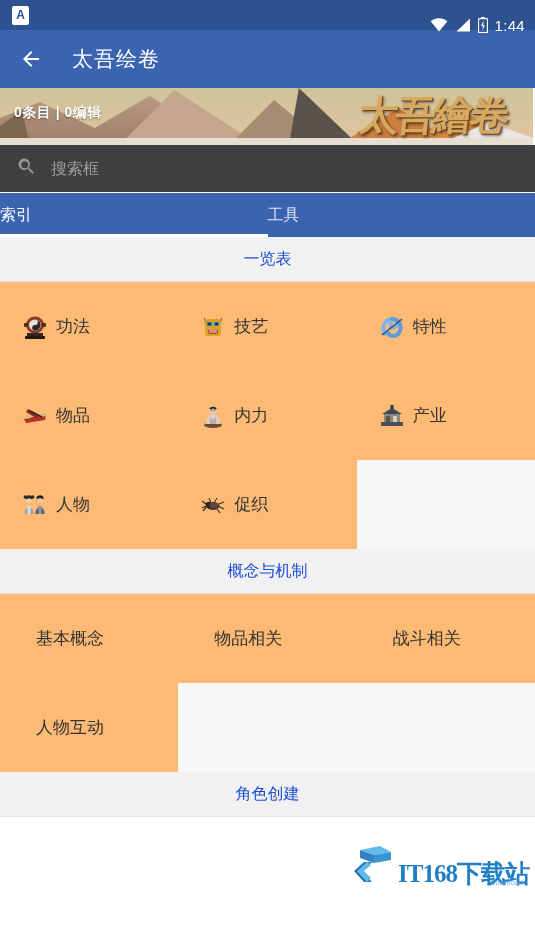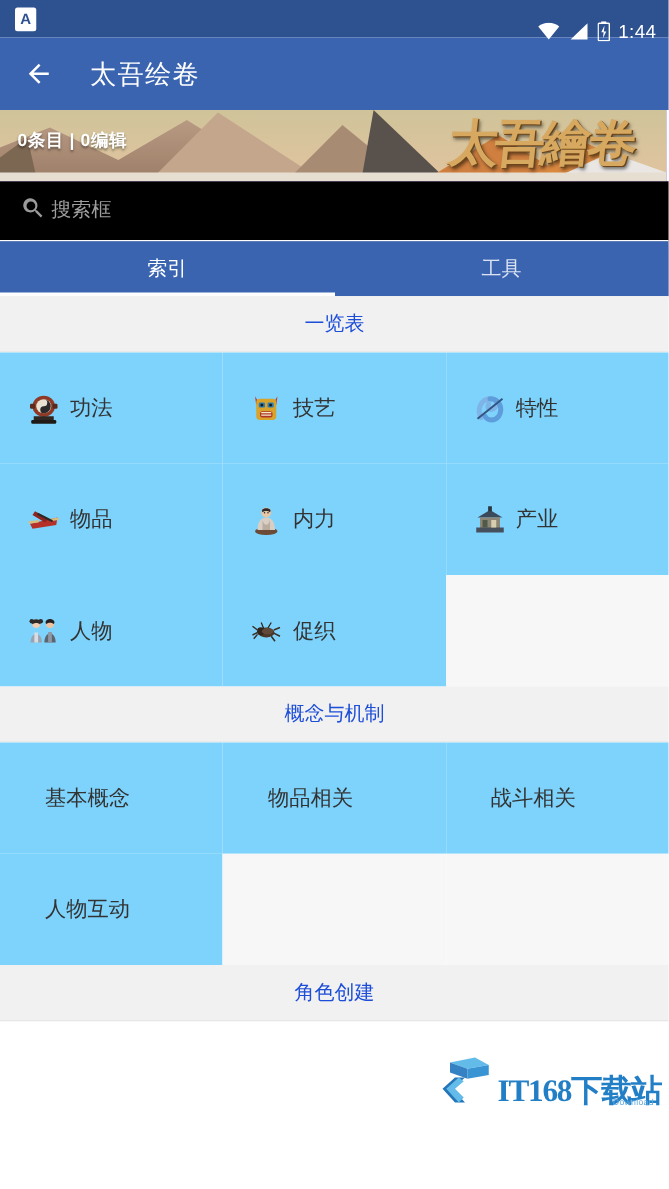--- a/index.html
+++ b/index.html
@@ -53,36 +53,36 @@
     position: absolute; right: 26px; top: -2px; z-index: 4;
     font-size: 40px; font-weight: bold; line-height: 58px;
     color: #d7a860; font-family: "DejaVu Serif", serif;
     letter-spacing: -3px;
     text-shadow: 1px 1px 0 #6b4518, 2px 2px 3px rgba(0,0,0,.55);
     transform: skewX(-6deg);
   }
 
   
   .searchbar {
-    height: 48px; background: #000000; display: flex; align-items: center;
-    padding: 0 16px; gap: 4px; border-bottom: 1px solid #ffffff;
+    height: 48px; background: #404040; display: flex; align-items: center;
+    padding: 0 16px; gap: 14px; border-bottom: 1px solid #ffffff;
   }
   .search-input {
     border: 0; outline: 0; font-size: 16px; color: #9a9a9a; flex: 1;
     font-family: inherit; background: transparent;
   }
   .search-input::placeholder { color: #9e9e9e; }
 
   
   .tabs {
     height: 44px; background: #3a64b0; display: flex; position: relative;
     box-shadow: 0 2px 4px rgba(0,0,0,.26);
   }
   .tab {
-    flex: 1; display: flex; align-items: center; justify-content: center;
+    flex: 1; display: flex; align-items: center; justify-content: flex-start;
     color: #dbe3f3; font-size: 16px; cursor: pointer; position: relative;
   }
   .tab.active { color: #ffffff; }
   .tab.active::after {
     content: ""; position: absolute; left: 0; right: 0; bottom: 0;
     height: 3px; background: #ffffff;
   }
 
   
   .content { position: relative; height: 657px; background: #ffffff; overflow: hidden; }
@@ -90,21 +90,21 @@
   .section-header {
     background: #f1f1f1; height: 45px;
     display: flex; align-items: center; justify-content: center;
     color: #1d4ed8; font-size: 16px; border-bottom: 1px solid #e6e6e6;
   }
 
   .grid { display: flex; flex-wrap: wrap; background: #ffffff; }
   .cell {
     width: 178.33px; height: 89px;
     display: flex; align-items: center; padding-left: 22px; gap: 8px;
-    cursor: pointer; background: #7dd3fc;
+    cursor: pointer; background: #fdba74;
     position: relative;
   }
   .cell.empty { background: #f7f7f7; cursor: default; }
   .cell-label { font-size: 17px; color: #333333; }
   .cell.text-only { padding-left: 36px; }
   .cell-icon { width: 26px; height: 26px; flex: 0 0 26px; }
 
   
   .watermark {
     position: absolute; right: 6px; bottom: 8px; z-index: 30;

